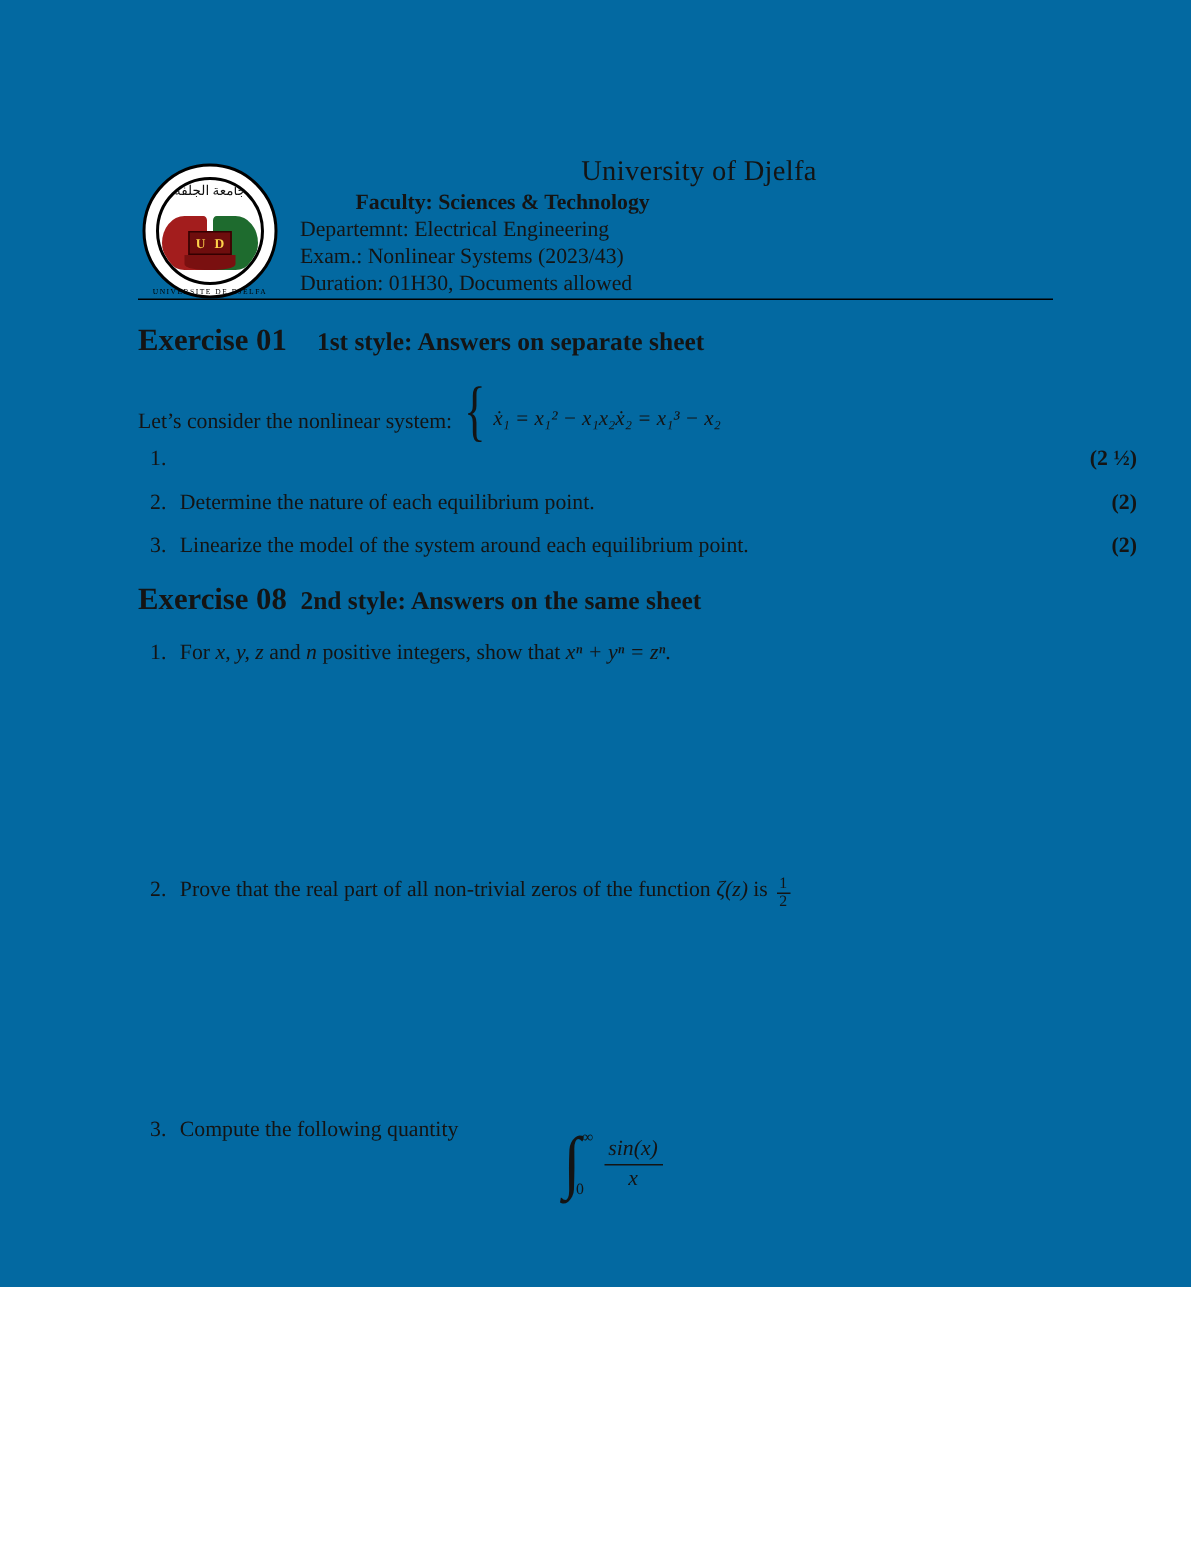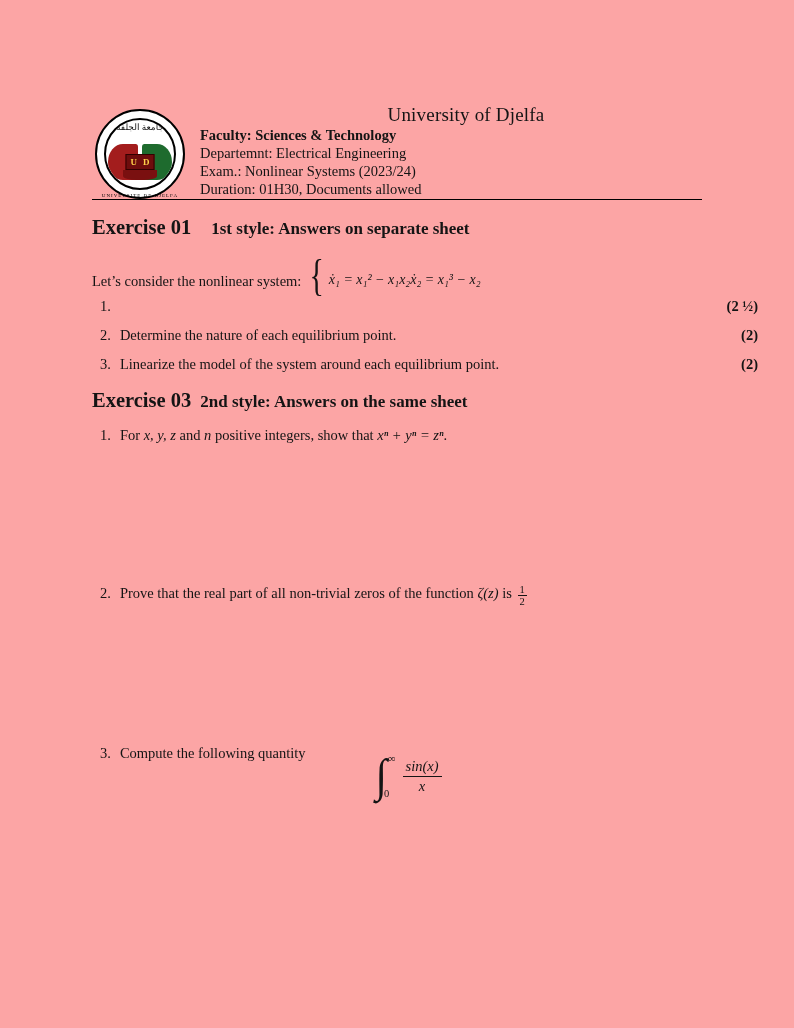--- a/index.html
+++ b/index.html
@@ -1,19 +1,19 @@
 <!DOCTYPE html>
 <html><head>
 <meta charset="utf-8">
 <style>
   html,body{margin:0;padding:0;background:#ffffff;}
   .page{
     position:relative;
-    width:794px;height:1028px;
-    background:#fca5a5;
+    width:794px;height:858px;
+    background:#0369a1;
     font-family:"Liberation Serif","DejaVu Serif",serif;
     color:#141414;
     overflow:hidden;
   }
 
   
   .logo{
     position:absolute;left:95px;top:109px;
     width:86px;height:86px;border-radius:50%;
     border:2px solid #000;background:#fff;
@@ -35,21 +35,21 @@
     position:absolute;bottom:-1px;left:0;right:0;text-align:center;
     font-size:5px;letter-spacing:1px;color:#000;
   }
 
   
   .doc-title{
     position:absolute;top:104px;left:216px;width:500px;
     text-align:center;font-size:19px;font-weight:normal;letter-spacing:.2px;
   }
   .hline{position:absolute;left:200px;font-size:14.5px;line-height:18px;white-space:nowrap;}
-  .bold{font-weight:bold;}
+  .bold{font-weight:bold;margin-left:37px;}
   .header-rule{position:absolute;left:92px;top:199px;width:610px;height:0;border-top:1.2px solid #000;}
 
   
   .ex-heading{position:absolute;left:92px;display:flex;align-items:baseline;gap:9px;white-space:nowrap;}
   .ex-title{font-size:20.5px;font-weight:bold;}
   .ex-sub{font-size:17px;font-weight:bold;}
 
   
   .system-row{position:absolute;left:92px;top:244px;height:46px;display:flex;align-items:flex-end;white-space:nowrap;}
   .intro-text{font-size:14.5px;}
@@ -106,21 +106,21 @@
         <span>U</span>
         <span>D</span>
       </div>
     </div>
     <div class="logo-ringtext">UNIVERSITE DE DJELFA</div>
   </div>
 
   <div class="doc-title">University of Djelfa</div>
   <div class="hline bold" style="top:126px;">Faculty: Sciences &amp; Technology</div>
   <div class="hline" style="top:144px;">Departemnt: Electrical Engineering</div>
-  <div class="hline" style="top:162px;">Exam.: Nonlinear Systems (2023/24)</div>
+  <div class="hline" style="top:162px;">Exam.: Nonlinear Systems (2023/43)</div>
   <div class="hline" style="top:180px;">Duration: 01H30, Documents allowed</div>
   <div class="header-rule"></div>
 
   <div class="ex-heading" style="top:216px;gap:20px;">
     <span class="ex-title">Exercise 01</span>
     <span class="ex-sub">1st style: Answers on separate sheet</span>
   </div>
 
   <div class="system-row">
     <span class="intro-text">Let’s consider the nonlinear system:</span>
@@ -140,21 +140,21 @@
     <span class="q-text">Determine the nature of each equilibrium point.</span>
     <span class="q-marks">(2)</span>
   </div>
   <div class="q-row" style="top:356px;">
     <span class="q-num">3.</span>
     <span class="q-text">Linearize the model of the system around each equilibrium point.</span>
     <span class="q-marks">(2)</span>
   </div>
 
   <div class="ex-heading" style="top:389px;">
-    <span class="ex-title">Exercise 03</span>
+    <span class="ex-title">Exercise 08</span>
     <span class="ex-sub">2nd style: Answers on the same sheet</span>
   </div>
 
   <div class="q-row" style="top:427px;">
     <span class="q-num">1.</span>
     <span class="q-text">
       <span>For </span><span class="math">x, y, z</span><span> and </span><span class="math">n</span><span> positive integers, show that </span><span class="math">xⁿ + yⁿ = zⁿ</span><span>.</span>
     </span>
   </div>
 

